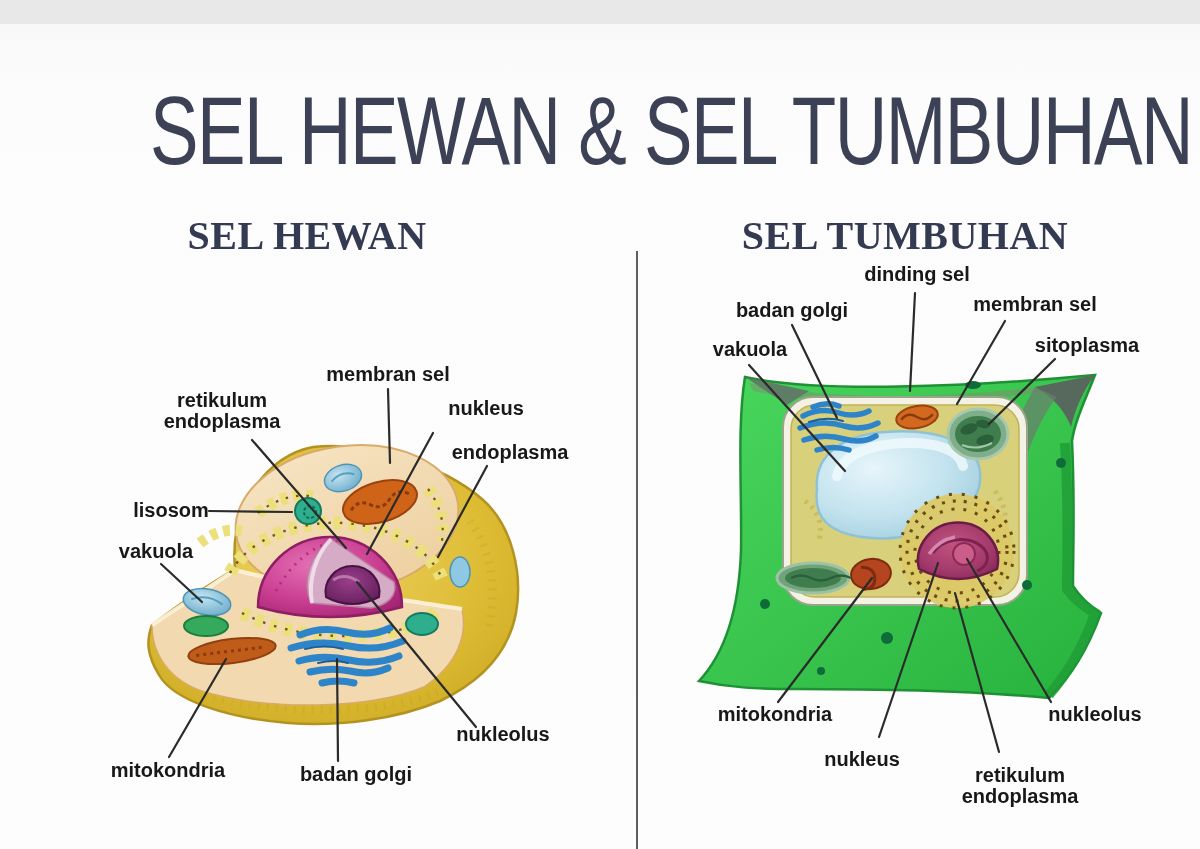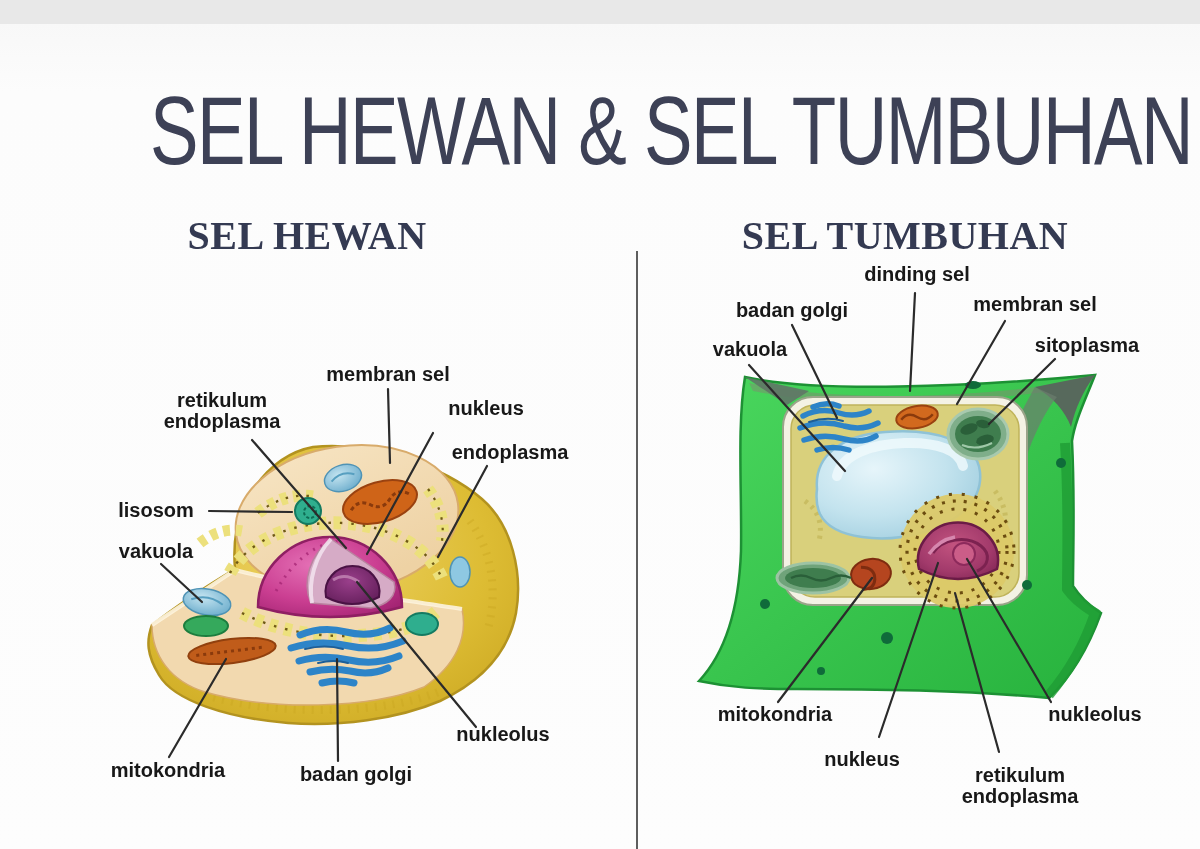--- a/index.html
+++ b/index.html
@@ -136,21 +136,21 @@
         <line x1="169" y1="506" x2="226" y2="408"></line>
         <line x1="338" y1="510" x2="337" y2="408"></line>
         <line x1="476" y1="476" x2="357" y2="331"></line>
       </g>
     </svg>
 
     <div class="lbl" style="left:388px;top:124px">membran sel</div>
     <div class="lbl wrap" style="left:222px;top:160px">retikulum endoplasma</div>
     <div class="lbl" style="left:486px;top:158px">nukleus</div>
     <div class="lbl" style="left:510px;top:202px">endoplasma</div>
-    <div class="lbl" style="left:156px;top:260px">lisosom</div>
+    <div class="lbl" style="left:171px;top:260px">lisosom</div>
     <div class="lbl" style="left:156px;top:301px">vakuola</div>
     <div class="lbl" style="left:168px;top:520px">mitokondria</div>
     <div class="lbl" style="left:356px;top:524px">badan golgi</div>
     <div class="lbl" style="left:503px;top:484px">nukleolus</div>
   </section>
 
   <section class="panel" style="left:637px;width:665px">
     <svg width="563" height="622" viewBox="0 0 563 622">
       <defs>
         <linearGradient id="pWall" x1="0" y1="0" x2="1" y2="1">

